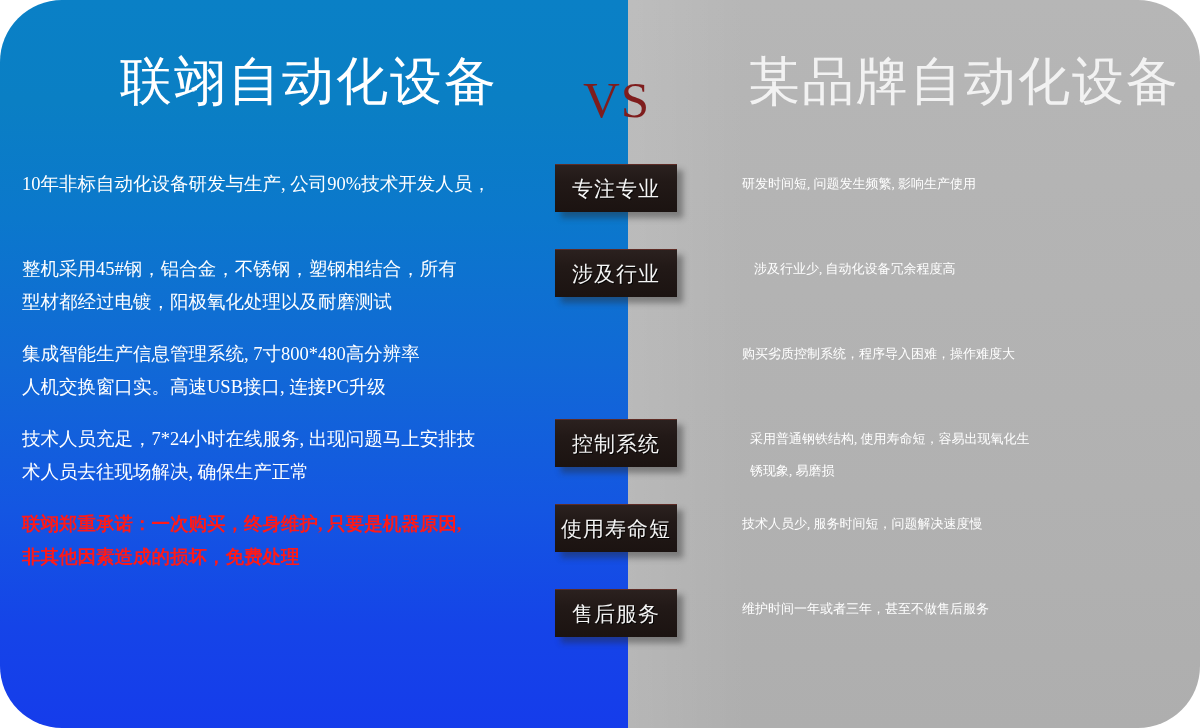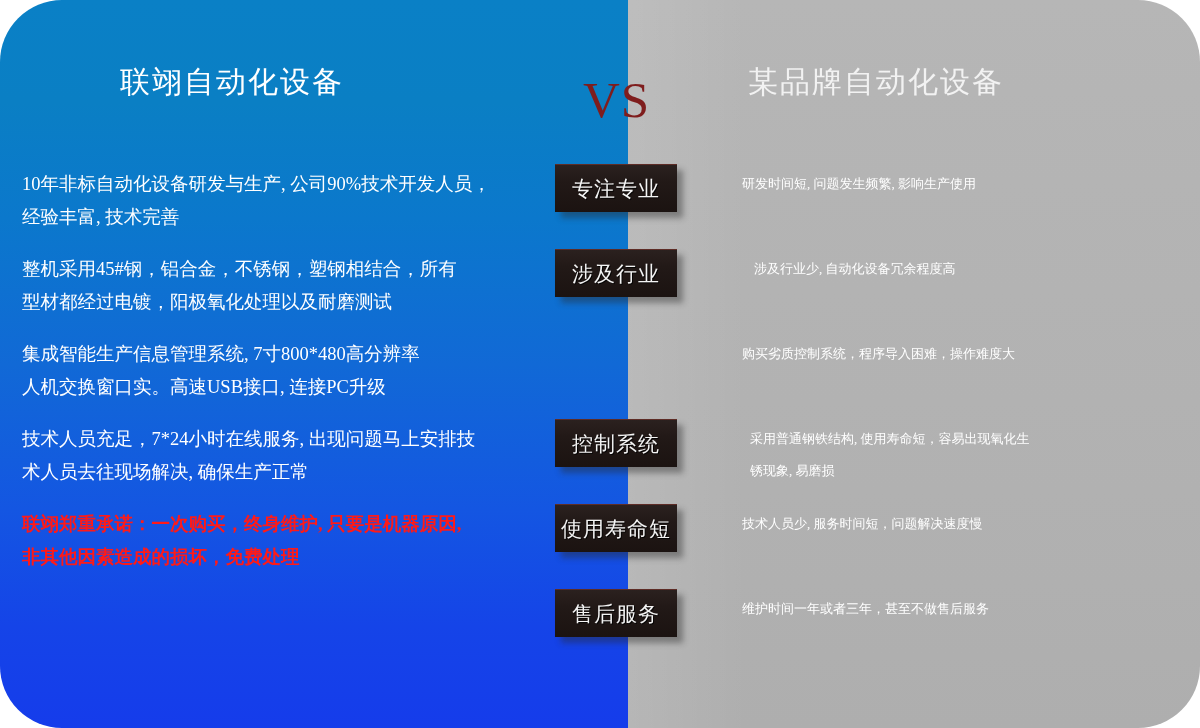--- a/index.html
+++ b/index.html
@@ -62,21 +62,21 @@
     left: 0; top: 0;
     width: 120px; height: 100%;
     background: linear-gradient(to right, rgba(255,255,255,0.10), rgba(255,255,255,0));
     pointer-events: none;
   }
 
   
   .title {
     position: absolute;
     top: 50px;
-    font-size: 30px;
+    font-size: 52px;
     line-height: 64px;
     color: #ffffff;
     letter-spacing: 2px;
     white-space: nowrap;
   }
   .title-left  { left: 120px; }
   .title-right { left: 748px; color: #f2f2f2; }
 
   .vs-label {
     position: absolute;
@@ -142,21 +142,20 @@
   <div class="panel panel-left"></div>
   <div class="panel panel-right"></div>
 
   <div class="title title-left">联翊自动化设备</div>
   <div class="vs-label">VS</div>
   <div class="title title-right">某品牌自动化设备</div>
 
   <div class="col col-left">
     <div class="row">
       <div class="row-line">10年非标自动化设备研发与生产, 公司90%技术开发人员，</div>
-      <div class="row-line">经验丰富, 技术完善</div>
     </div>
     <div class="row">
       <div class="row-line">整机采用45#钢，铝合金，不锈钢，塑钢相结合，所有</div>
       <div class="row-line">型材都经过电镀，阳极氧化处理以及耐磨测试</div>
     </div>
     <div class="row">
       <div class="row-line">集成智能生产信息管理系统, 7寸800*480高分辨率</div>
       <div class="row-line">人机交换窗口实。高速USB接口, 连接PC升级</div>
     </div>
     <div class="row">

